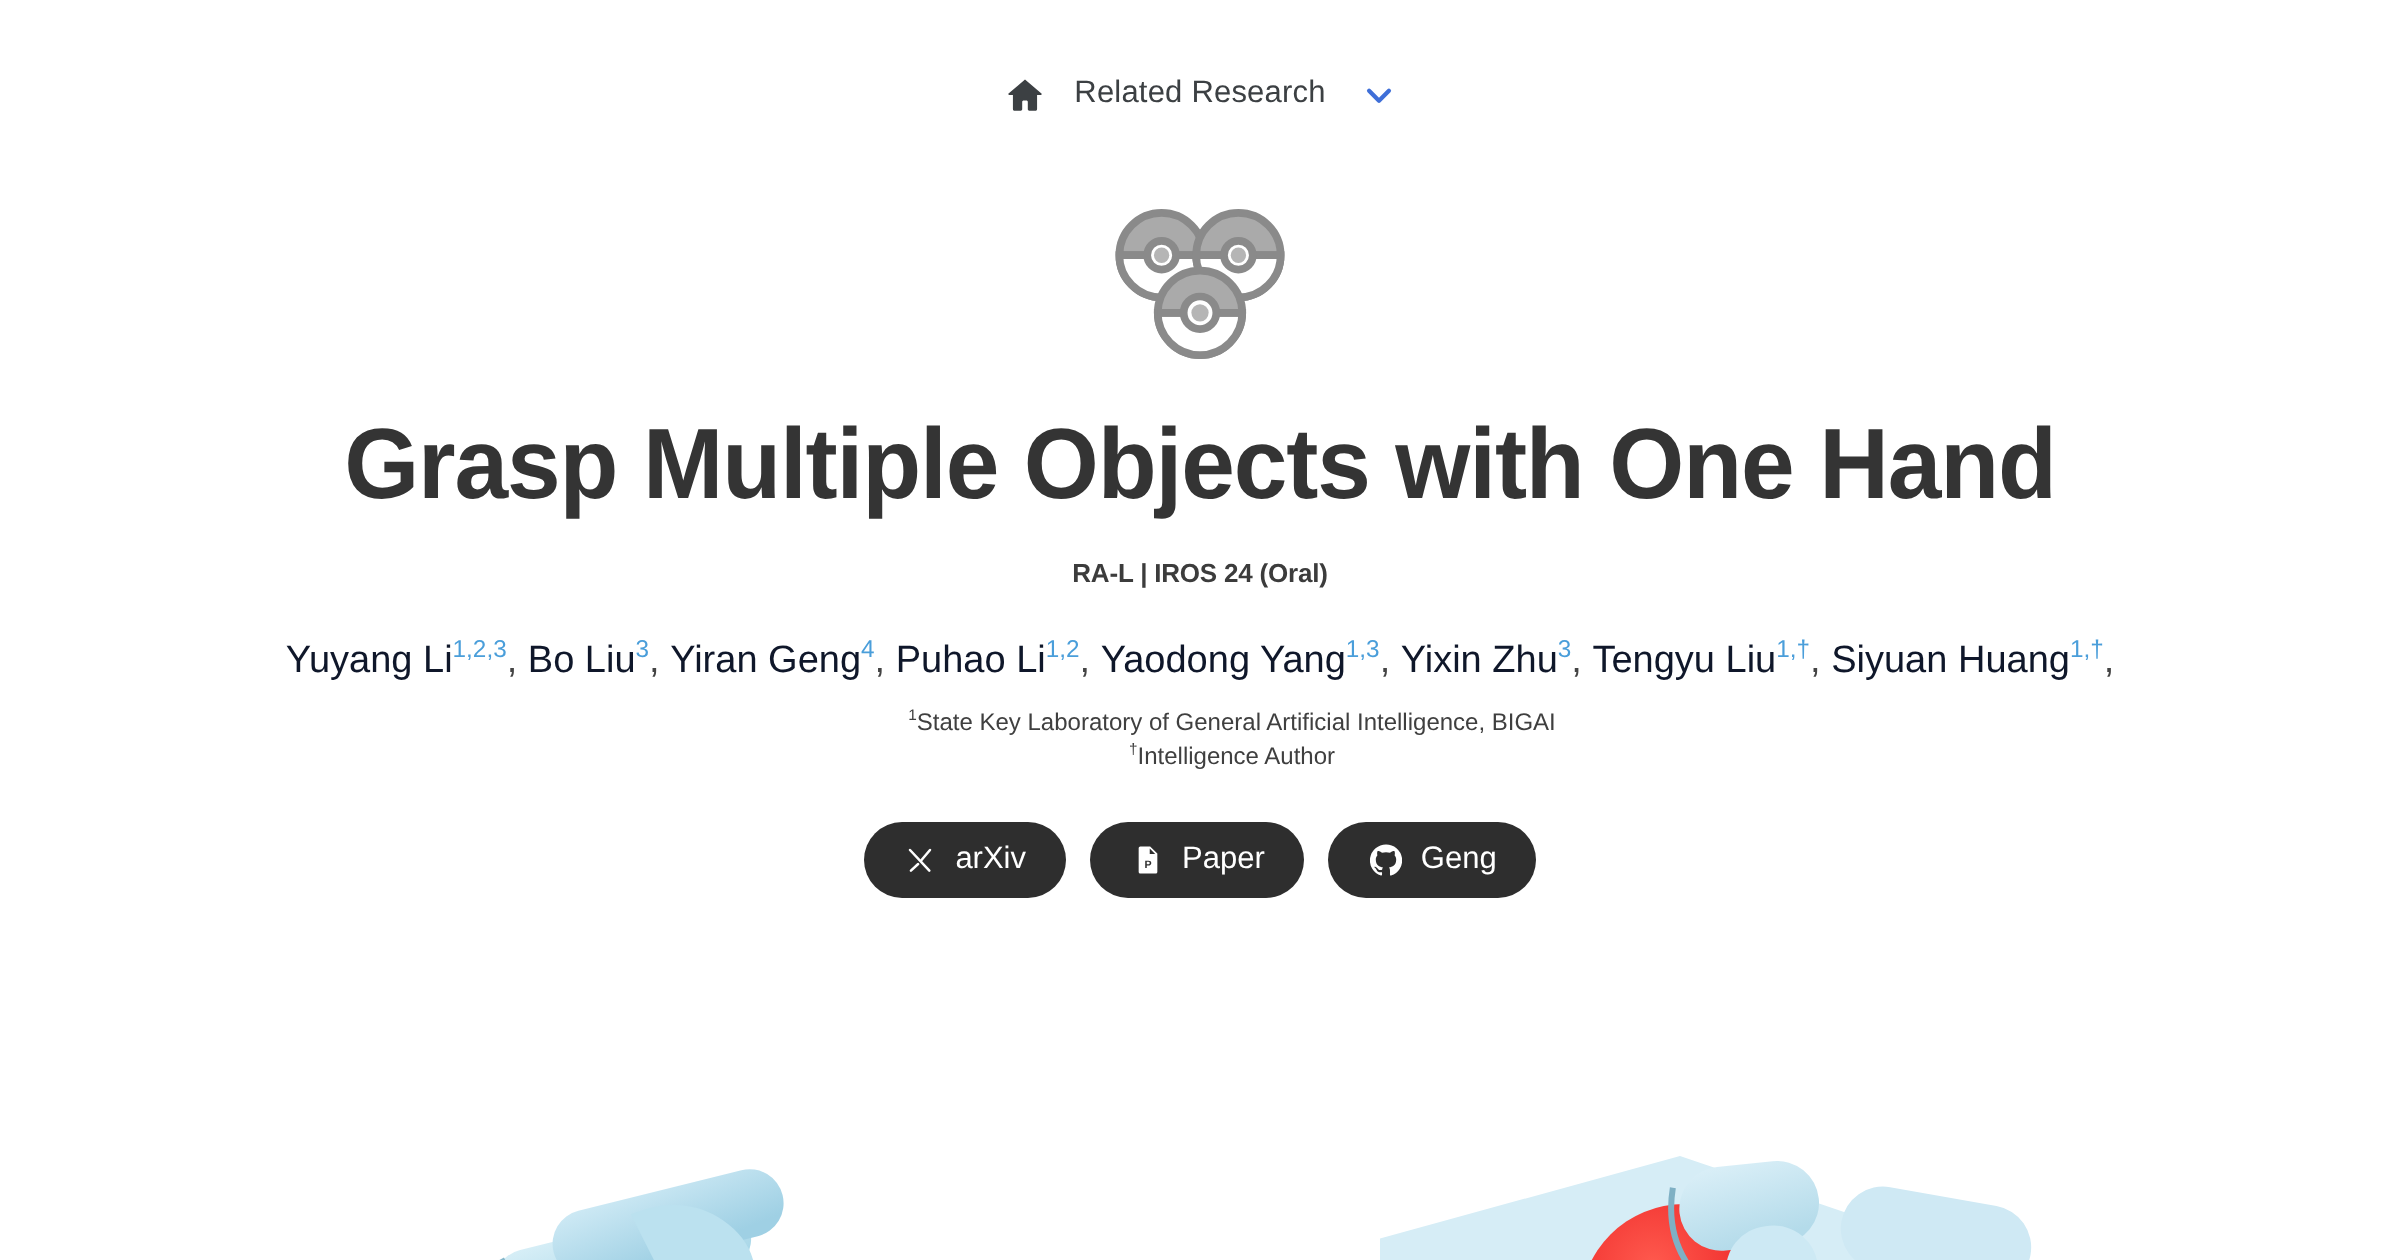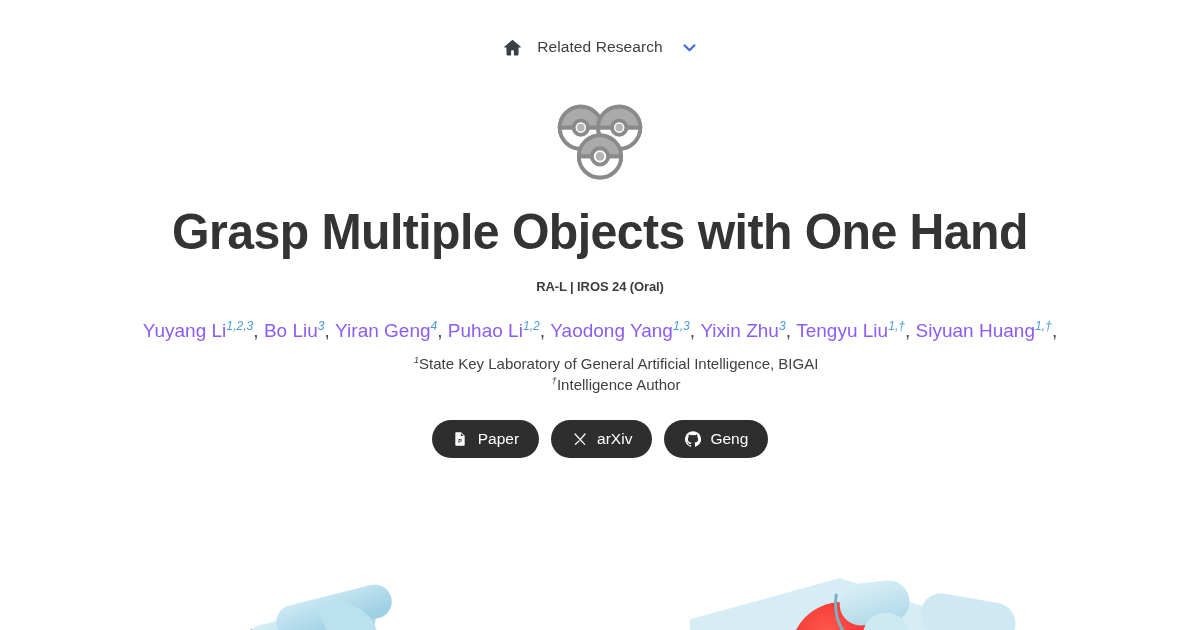--- a/index.html
+++ b/index.html
@@ -91,27 +91,27 @@
     letter-spacing: -0.1px;
   }
 
   .authors {
     margin-top: 24px;
     font-size: 19px;
     color: #4a9eda;
     line-height: 1.35;
     white-space: nowrap;
   }
-  .authors .au-name { color: #8b5cf6; }
+  .authors .au-name { color: #0f172a; }
   .authors .sep { color: #444; }
-  sup { font-size: 0.64em; vertical-align: super; line-height: 0; font-style: italic; }
+  sup { font-size: 0.64em; vertical-align: super; line-height: 0; }
 
   .affil {
     margin-top: 9px;
-    font-size: 15px;
+    font-size: 12px;
     color: #3f3f3f;
     line-height: 1.45;
     padding-left: 32px;
   }
   .affil .aff-line { display: block; }
   .affil .gap { display: inline-block; width: 7px; }
 
   
   .btn-row {
     margin-top: 24px;
@@ -228,38 +228,38 @@
 
   <div class="affil">
     <span class="aff-line"><sup>1</sup><span>State Key Laboratory of General Artificial Intelligence, BIGAI</span></span>
     <span class="aff-line"><sup>†</sup><span>Intelligence Author</span></span>
   </div>
 
   <div class="btn-row">
 
     <button class="btn">
       <span class="bicon">
+        <svg viewBox="0 0 24 24" width="16" height="16" fill="none" stroke="currentColor" stroke-width="1.9" stroke-linecap="round" aria-hidden="true">
+          <path d="M4.5 4.5 L19 20"></path>
+          <path d="M19.5 4.5 L13 12.2"></path>
+          <path d="M10.6 15 L5.2 20"></path>
+        </svg>
+      </span>
+      <span>arXiv</span>
+    </button>
+
+    <button class="btn">
+      <span class="bicon">
         <svg viewBox="0 0 24 24" width="16" height="16" fill="currentColor" aria-hidden="true">
           <path d="M6 2h8l5 5v15a0 0 0 0 1 0 0H6a1 1 0 0 1-1-1V3a1 1 0 0 1 1-1z" opacity="0"></path>
           <path d="M6.2 1.8h7.4L19 7.2V21a1.2 1.2 0 0 1-1.2 1.2H6.2A1.2 1.2 0 0 1 5 21V3A1.2 1.2 0 0 1 6.2 1.8zm7.1 1.6v4.1h4.1l-4.1-4.1z"></path>
           <text x="12" y="18" font-size="8" font-family="Liberation Sans, sans-serif" font-weight="bold" fill="#2e2e2e" text-anchor="middle">P</text>
         </svg>
       </span>
       <span>Paper</span>
-    </button>
-
-    <button class="btn">
-      <span class="bicon">
-        <svg viewBox="0 0 24 24" width="16" height="16" fill="none" stroke="currentColor" stroke-width="1.9" stroke-linecap="round" aria-hidden="true">
-          <path d="M4.5 4.5 L19 20"></path>
-          <path d="M19.5 4.5 L13 12.2"></path>
-          <path d="M10.6 15 L5.2 20"></path>
-        </svg>
-      </span>
-      <span>arXiv</span>
     </button>
 
     <button class="btn">
       <span class="bicon">
         <svg viewBox="0 0 16 16" width="16" height="16" fill="currentColor" aria-hidden="true">
           <path d="M8 .2a8 8 0 0 0-2.53 15.6c.4.07.55-.17.55-.38v-1.35c-2.23.49-2.7-1.07-2.7-1.07-.36-.93-.89-1.18-.89-1.18-.73-.5.05-.49.05-.49.8.06 1.23.83 1.23.83.71 1.23 1.87.88 2.33.67.07-.52.28-.88.5-1.08-1.78-.2-3.64-.89-3.64-3.95 0-.87.31-1.59.82-2.15-.08-.2-.36-1.02.08-2.12 0 0 .67-.21 2.2.82a7.6 7.6 0 0 1 4 0c1.53-1.03 2.2-.82 2.2-.82.44 1.1.16 1.92.08 2.12.51.56.82 1.28.82 2.15 0 3.07-1.87 3.75-3.65 3.95.29.25.54.73.54 1.48v2.2c0 .21.15.46.55.38A8 8 0 0 0 8 .2z"></path>
         </svg>
       </span>
       <span>Geng</span>
     </button>

